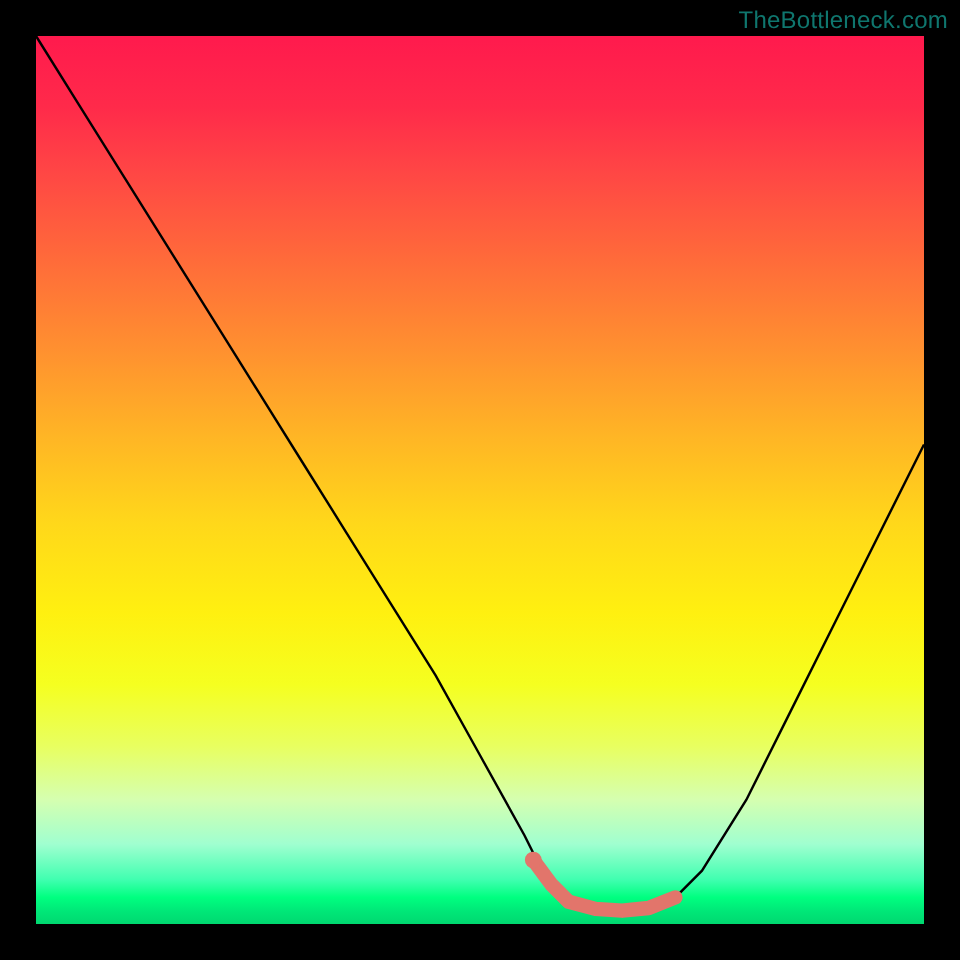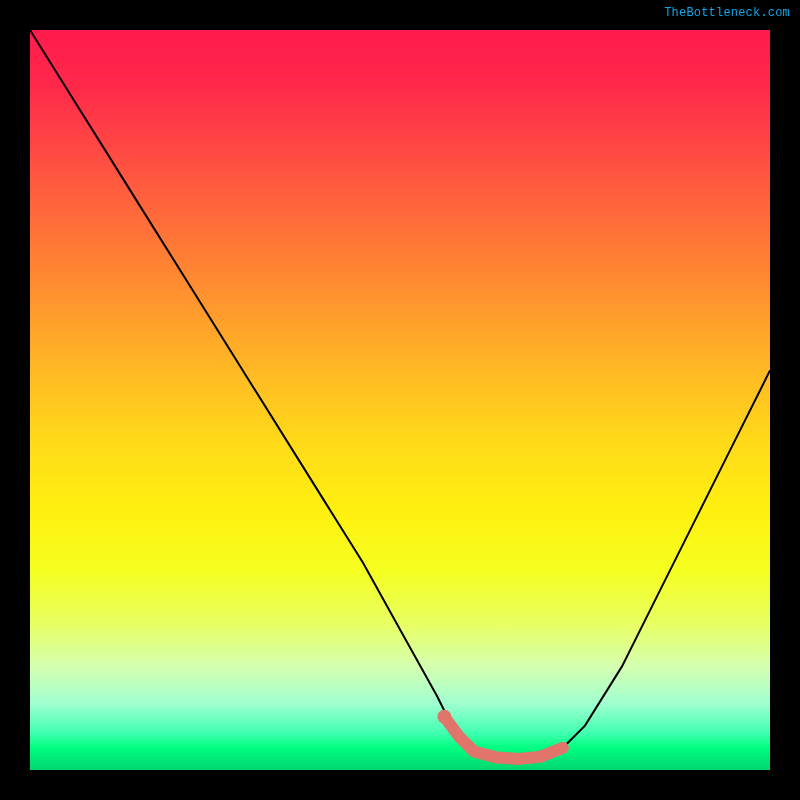--- a/index.html
+++ b/index.html
@@ -29,26 +29,25 @@
       #00ff80 97%,
       #00e878 98.5%,
       #00d870 100%
     );
   }
   
   .watermark {
     position: absolute;
     top: 6px;
     right: 10px;
-    color: #0ea5e9;
-    font-size: 12px;
+    color: #0f766e;
+    font-size: 20px;
     font-weight: 500;
     letter-spacing: 0.2px;
     z-index: 10;
-    font-family: Liberation Mono, monospace;
   }
   
   svg.curve {
     position: absolute;
     left: 0; top: 0;
     width: 100%; height: 100%;
     overflow: visible;
   }
   
   .line-main {

